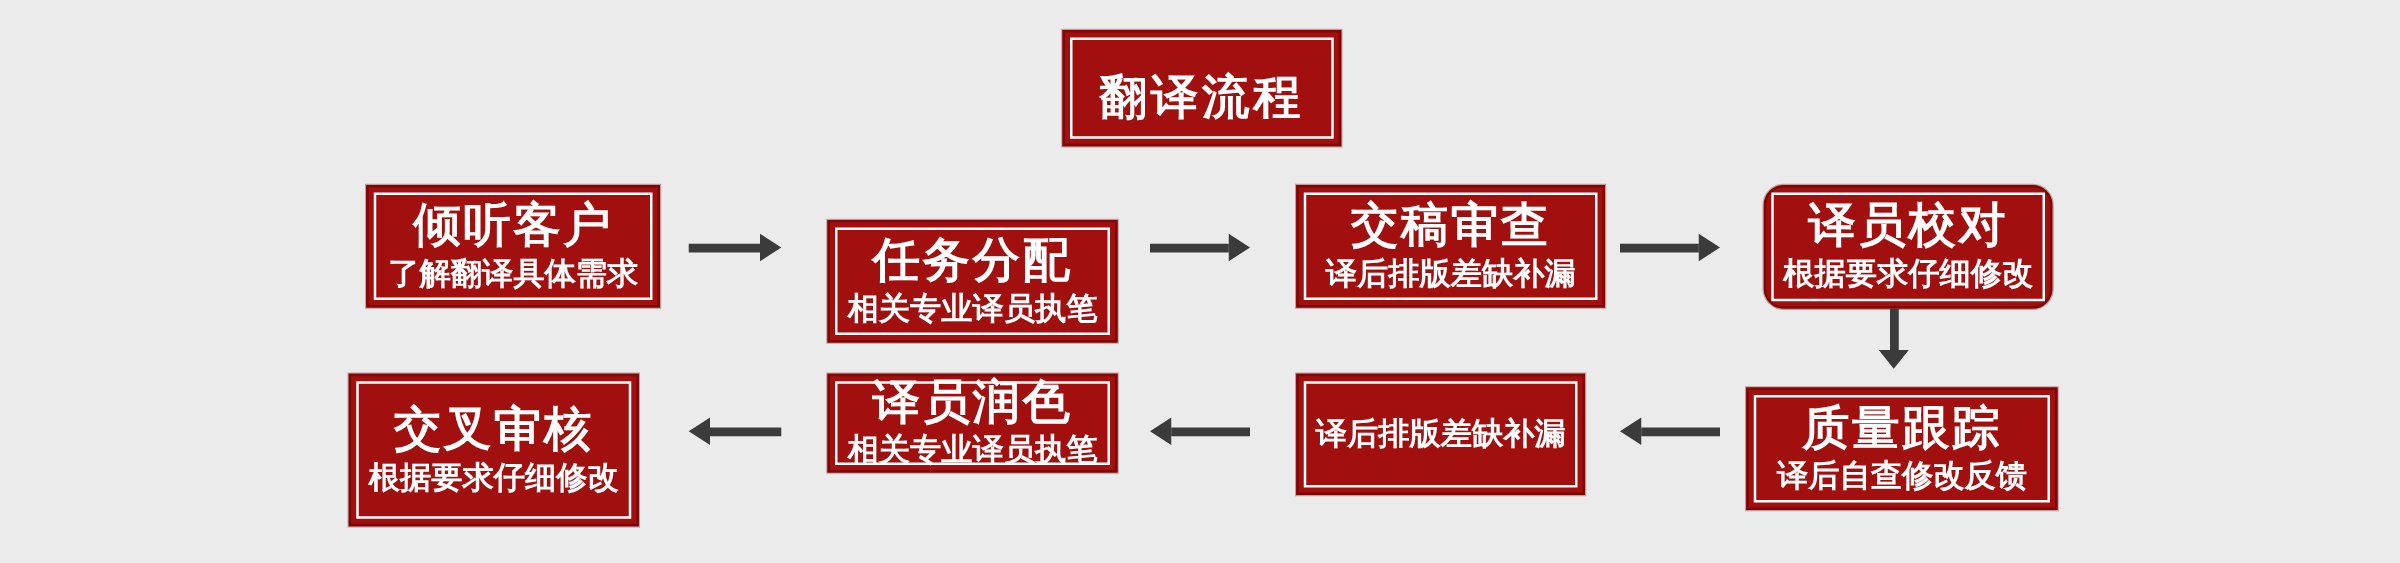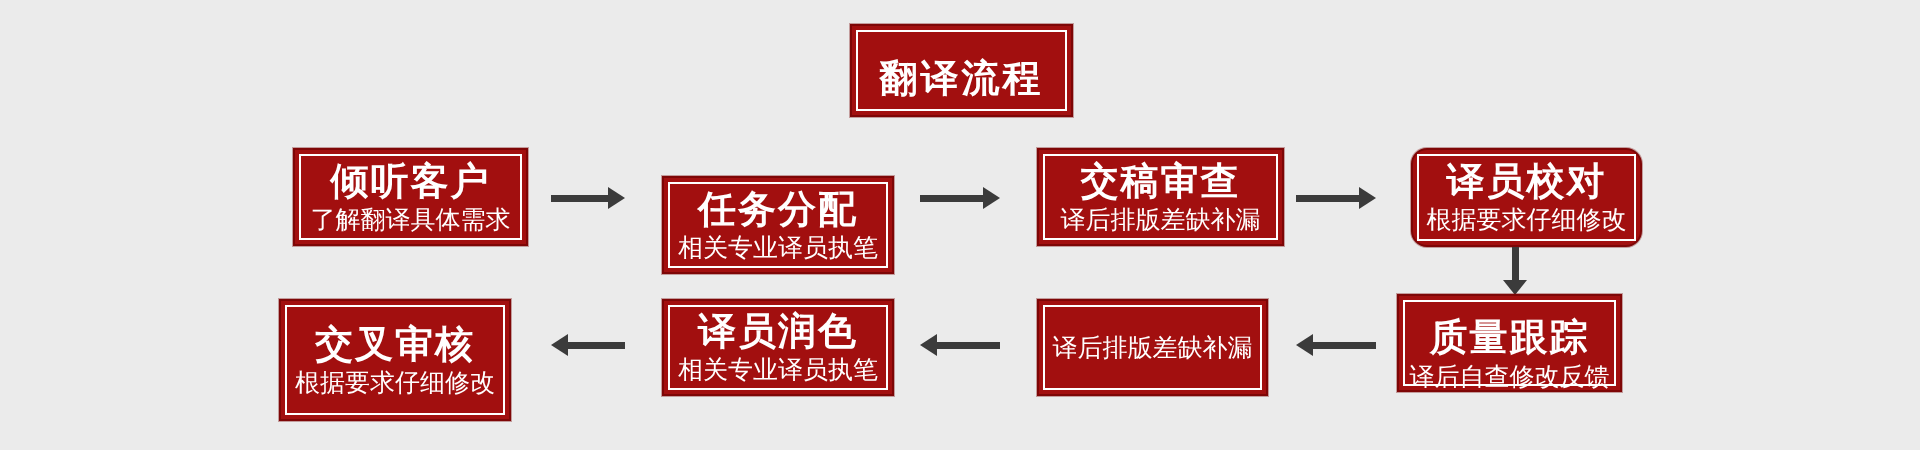--- a/index.html
+++ b/index.html
@@ -44,21 +44,21 @@
     font-size:38px;
     font-weight:bold;
     letter-spacing:2px;
     line-height:1.08;
     white-space:nowrap;
     text-align:center;
   }
   .fbox .s{
     color:var(--text);
     font-size:25px;
-    font-weight:normal;
+    font-weight:bold;
     letter-spacing:0px;
     line-height:1.1;
     white-space:nowrap;
     text-align:center;
   }
   .title-box .t{font-size:38px;letter-spacing:3px;margin-top:17px;}
 
   
   .arrow{position:absolute;display:flex;align-items:center;}
   .arrow .stem{background:var(--arrow);}
@@ -130,30 +130,30 @@
   <div class="arrow arrow-down" style="left:1503px;top:247px;">
     <div class="stem" style="height:33px;"></div>
       <div class="head"></div>
   </div>
 
   <div class="fbox" style="left:279px;top:299px;width:232px;height:122px;">
     <div class="t">交叉审核</div>
     <div class="s">根据要求仔细修改</div>
   </div>
 
-  <div class="fbox" style="left:662px;top:299px;width:232px;height:97px;">
+  <div class="fbox" style="left:662px;top:299px;width:232px;height:79px;">
     <div class="t">译员润色</div>
     <div class="s">相关专业译员执笔</div>
   </div>
 
   <div class="fbox" style="left:1037px;top:299px;width:231px;height:97px;">
     <div class="s">译后排版差缺补漏</div>
   </div>
 
-  <div class="fbox" style="left:1397px;top:294px;width:225px;height:98px;justify-content:flex-end;">
+  <div class="fbox" style="left:1397px;top:310px;width:249px;height:98px;">
     <div class="t">质量跟踪</div>
     <div class="s">译后自查修改反馈</div>
   </div>
 
   <div class="arrow arrow-left" style="left:551px;top:334px;">
     <div class="head"></div>
       <div class="stem" style="width:57px;"></div>
   </div>
   <div class="arrow arrow-left" style="left:920px;top:334px;">
     <div class="head"></div>

